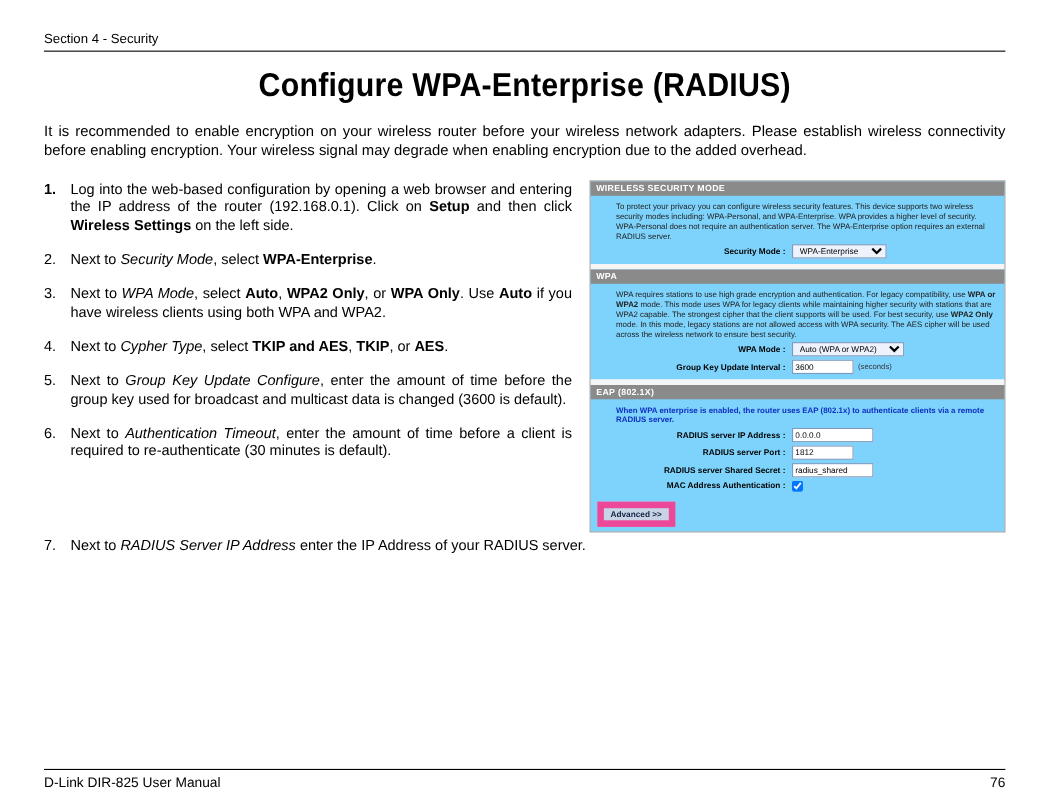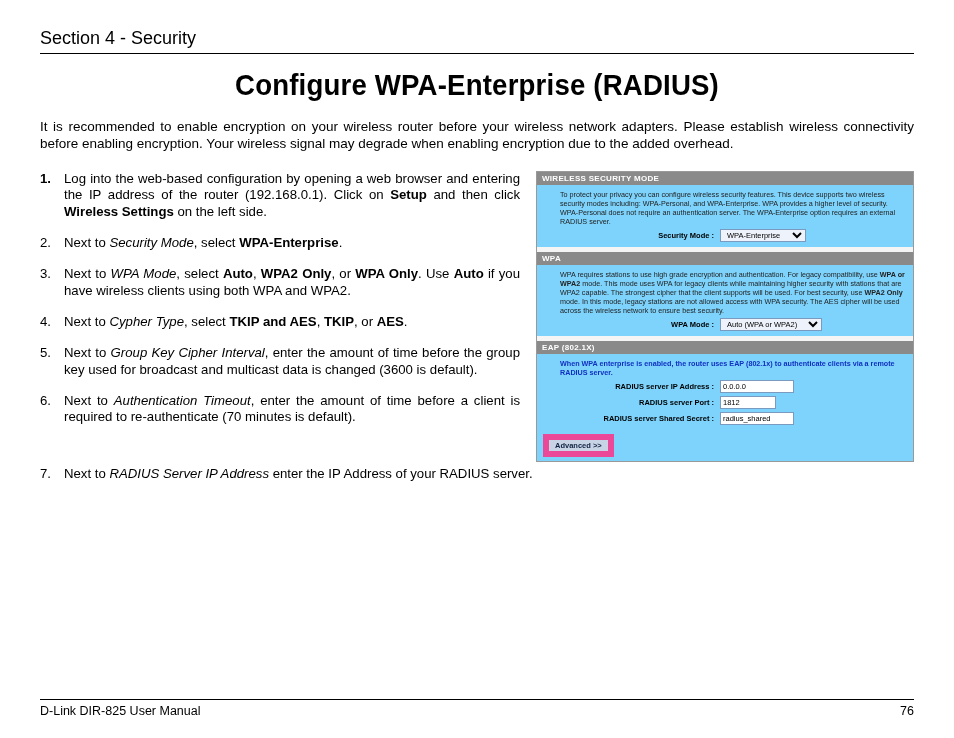--- a/index.html
+++ b/index.html
@@ -6,21 +6,21 @@
   body {
     width: 954px;
     height: 738px;
     background: #fff;
     font-family: Arial, Helvetica, sans-serif;
     color: #000;
     padding: 28px 40px 20px 40px;
     position: relative;
   }
   .section-header {
-    font-size: 18px;
+    font-size: 12px;
     margin-bottom: 4px;
   }
   .hr-top, .hr-bottom {
     border: none;
     border-top: 1px solid #000;
   }
   .page-title {
     text-align: center;
     font-size: 30px;
     font-weight: bold;
@@ -167,28 +167,28 @@
     <div class="step">
       <div class="step-num">4.</div>
       <div class="step-body">
         <span>Next to </span><span class="i">Cypher Type</span><span>, select </span><span class="b">TKIP and AES</span><span>, </span><span class="b">TKIP</span><span>, or </span><span class="b">AES</span><span>.</span>
       </div>
     </div>
 
     <div class="step">
       <div class="step-num">5.</div>
       <div class="step-body">
-        <span>Next to </span><span class="i">Group Key Cipher Interval</span><span>, enter the amount of time before the group key used for broadcast and multicast data is changed (3600 is default).</span>
+        <span>Next to </span><span class="i">Group Key Update Configure</span><span>, enter the amount of time before the group key used for broadcast and multicast data is changed (3600 is default).</span>
       </div>
     </div>
 
     <div class="step">
       <div class="step-num">6.</div>
       <div class="step-body">
-        <span>Next to </span><span class="i">Authentication Timeout</span><span>, enter the amount of time before a client is required to re-authenticate (70 minutes is default).</span>
+        <span>Next to </span><span class="i">Authentication Timeout</span><span>, enter the amount of time before a client is required to re-authenticate (30 minutes is default).</span>
       </div>
     </div>
 
   </div>
 
   <div class="panel">
     <div class="block">
       <div class="bar">WIRELESS SECURITY MODE</div>
       <div class="inner">
         <div class="desc">To protect your privacy you can configure wireless security features. This device supports two wireless security modes including: WPA-Personal, and WPA-Enterprise. WPA provides a higher level of security. WPA-Personal does not require an authentication server. The WPA-Enterprise option requires an external RADIUS server.</div>
@@ -202,39 +202,48 @@
     <div class="block">
       <div class="bar">WPA</div>
       <div class="inner">
         <div class="desc">
           <span>WPA requires stations to use high grade encryption and authentication. For legacy compatibility, use </span><b>WPA or WPA2</b><span> mode. This mode uses WPA for legacy clients while maintaining higher security with stations that are WPA2 capable. The strongest cipher that the client supports will be used. For best security, use </span><b>WPA2 Only</b><span> mode. In this mode, legacy stations are not allowed access with WPA security. The AES cipher will be used across the wireless network to ensure best security.</span>
         </div>
         <div class="fieldrow">
           <div class="lbl">WPA Mode :</div>
           <select style="width:102px;"><option>Auto (WPA or WPA2)</option></select>
         </div>
+        <div class="fieldrow">
+          <div class="lbl">Group Key Update Interval :</div>
+          <input type="text" style="width: 56px;" value="3600">
+          <span class="unit">(seconds)</span>
+        </div>
       </div>
     </div>
     <div class="gap"></div>
     <div class="block">
       <div class="bar">EAP (802.1X)</div>
       <div class="inner">
         <div class="eap-desc">When WPA enterprise is enabled, the router uses EAP (802.1x) to authenticate clients via a remote RADIUS server.</div>
         <div class="fieldrow">
           <div class="lbl">RADIUS server IP Address :</div>
           <input type="text" style="width: 74px;" value="0.0.0.0">
         </div>
         <div class="fieldrow">
           <div class="lbl">RADIUS server Port :</div>
           <input type="text" style="width: 56px;" value="1812">
         </div>
         <div class="fieldrow">
           <div class="lbl">RADIUS server Shared Secret :</div>
           <input type="text" style="width: 74px;" value="radius_shared">
         </div>
+        <div class="fieldrow">
+          <div class="lbl">MAC Address Authentication :</div>
+          <input type="checkbox" checked="" style="">
+        </div>
       </div>
       <span class="adv">Advanced &gt;&gt;</span>
     </div>
   </div>
 </div>
 
 <div class="step7">
   <div class="step-num">7.</div>
   <div class="step-body">
     <span>Next to </span><span class="i">RADIUS Server IP Address</span><span> enter the IP Address of your RADIUS server.</span>

